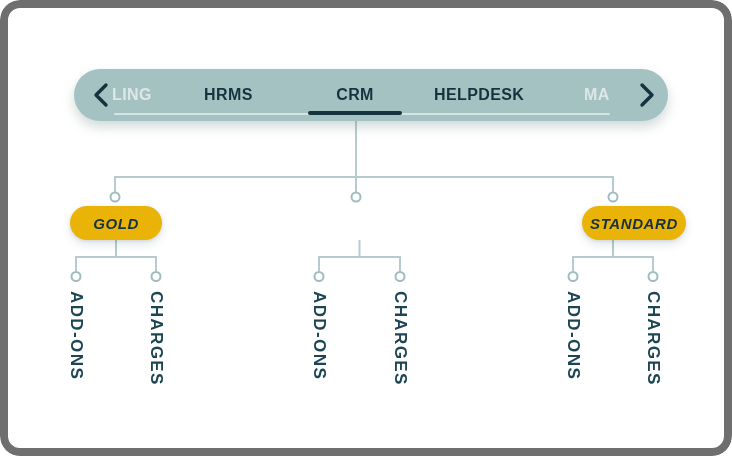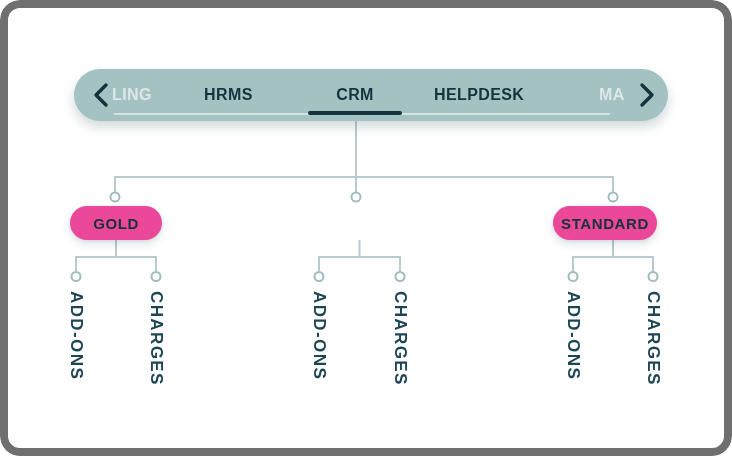--- a/index.html
+++ b/index.html
@@ -16,27 +16,27 @@
   .tab.center{justify-content:center;text-align:center;}
   .track{position:absolute;left:40px;top:44px;width:496px;height:2px;background:rgba(255,255,255,0.55);border-radius:1px;}
   .underline{position:absolute;left:234px;top:42px;width:94px;height:4px;background:#14333f;border-radius:2px;}
   .chev{position:absolute;top:0;height:100%;width:26px;display:flex;align-items:center;justify-content:center;cursor:pointer;}
   .chev svg{display:block;}
 
   
   .connectors{position:absolute;left:0;top:0;z-index:1;pointer-events:none;}
 
   
-  .plan{position:absolute;top:206px;height:34px;background:#ec4899;border-radius:17px;z-index:6;
+  .plan{position:absolute;top:206px;height:34px;background:#eab308;border-radius:17px;z-index:6;
         display:flex;align-items:center;justify-content:center;
         font-size:15px;font-weight:700;letter-spacing:0.6px;color:#16323e;cursor:pointer;
-        box-shadow:0 4px 10px rgba(30,60,70,0.14),0 1px 3px rgba(30,60,70,0.10);}
+        box-shadow:0 4px 10px rgba(30,60,70,0.14),0 1px 3px rgba(30,60,70,0.10);font-style:italic;}
   .plan.gold{left:70px;width:92px;}
   .plan.enterprise{left:282px;width:155px;}
-  .plan.standard{left:553px;width:104px;}
+  .plan.standard{left:582px;width:104px;}
 
   
   .leaf{position:absolute;top:291px;width:22px;height:104px;z-index:6;
         writing-mode:vertical-rl;text-orientation:mixed;
         font-size:17px;font-weight:700;letter-spacing:1.4px;color:#1d4654;
         display:flex;align-items:center;white-space:nowrap;}
 </style>
 </head>
 <body>
 
@@ -52,21 +52,21 @@
     </div>
 
     <div class="tab" style="left:130px;">HRMS</div>
 
     <div class="tab faded" style="left:38px;">LING</div>
 
     <div class="tab" style="left:360px;">HELPDESK</div>
 
     <div class="tab center" style="left:234px;width:94px;">CRM</div>
 
-    <div class="tab faded" style="left:525px;">MA</div>
+    <div class="tab faded" style="left:510px;">MA</div>
 
     <div class="chev" style="left:560px;">
       <span>
         <svg width="18" height="26" viewBox="0 0 18 26">
           <path d="M4 3 L14 13 L4 23" fill="none" stroke="#14333f" stroke-width="3.4" stroke-linecap="round" stroke-linejoin="round"></path>
         </svg>
       </span>
     </div>
 
     <div class="track"></div>

